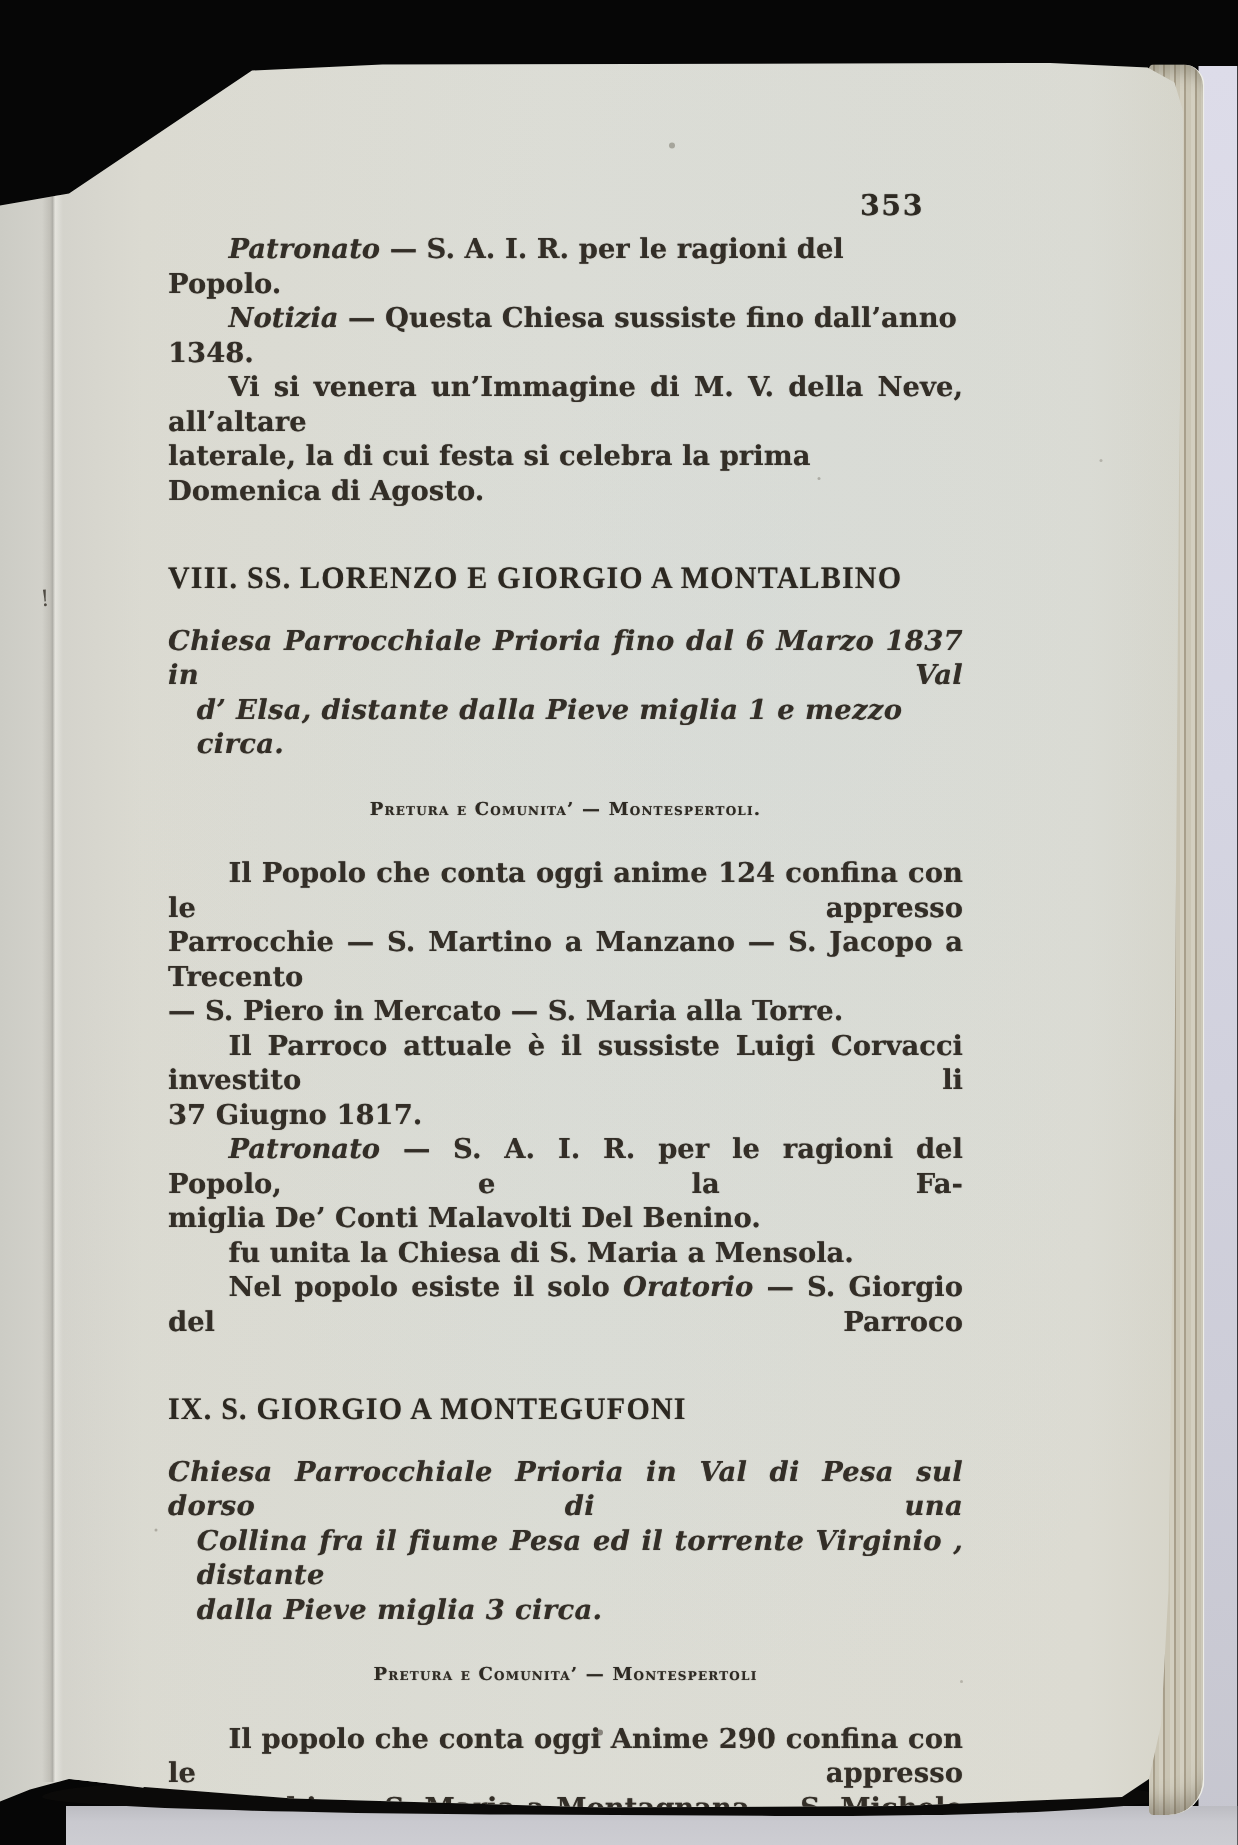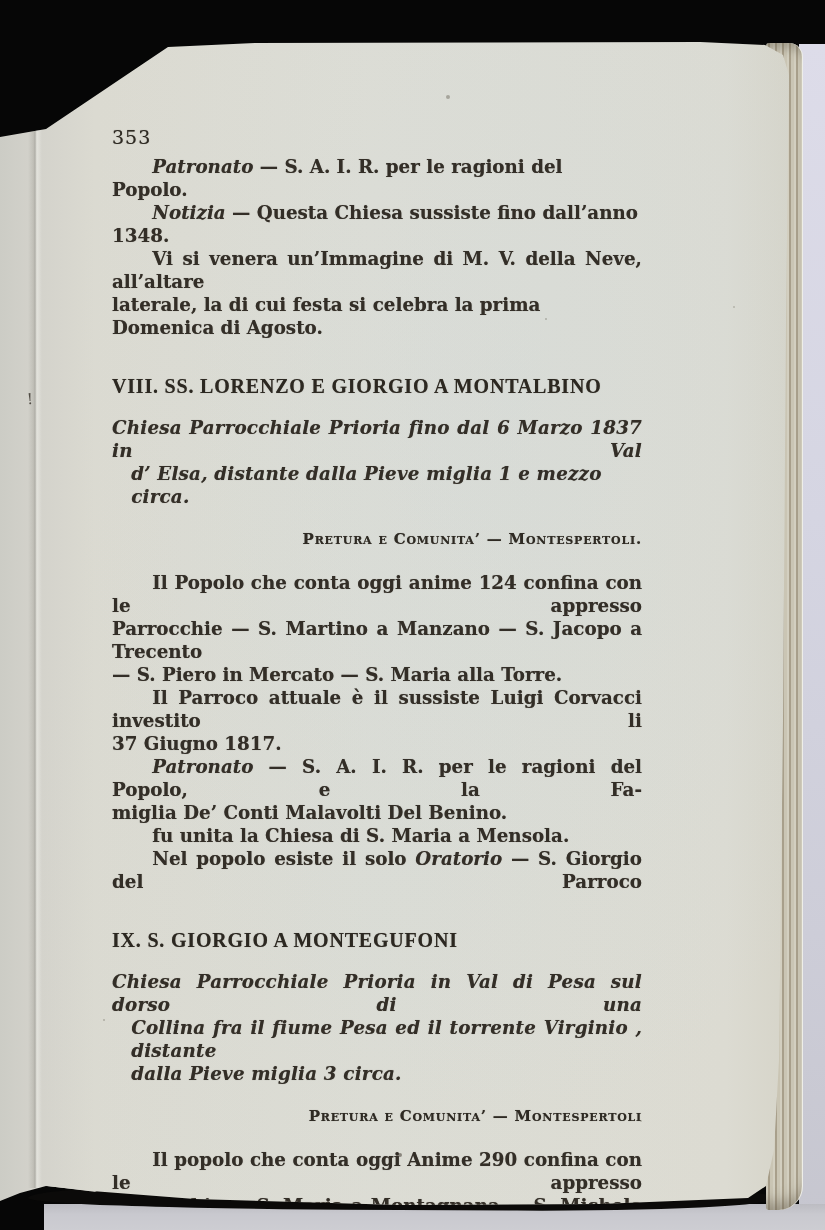--- a/index.html
+++ b/index.html
@@ -76,41 +76,41 @@
   }
 
   
   .col{
     left:112px;top:126px;width:530px;
     color:#332e27;
     font-size:18.3px;line-height:23px;
     text-shadow:0 0 .7px rgba(50,44,36,.55);
   }
   .pagenum{
-    padding-right:26px;font-weight:normal;font-size:19px;
+    text-align:right;padding-right:26px;font-weight:bold;font-size:19px;
     letter-spacing:1px;color:#2e2a23;
   }
   .b{margin:0;font-weight:bold;}
   .pagenum + .b-para{margin-top:6px;}
   .line{text-align:left;}
   .line.just{text-align:justify;text-align-last:justify;}
   .b-para .line:first-child{text-indent:2.2em;}
   .it{font-style:italic;}
   .b-heading{
     margin-top:36px;text-align:left;
     font-family:"Liberation Serif", serif;font-weight:bold;
     font-size:20px;letter-spacing:.8px;color:#2c2821;
     transform:scaleY(1.04);
   }
   .b-subtitle{margin-top:18px;font-style:italic;letter-spacing:.2px;}
   .b-subtitle .line{padding-left:1.05em;}
   .b-subtitle .line:first-child{padding-left:0;}
   .b-smallcaps{
-    margin-top:20px;text-align:right;font-variant:small-caps;
-    font-weight:bold;font-size:15px;letter-spacing:.8px;color:#2e2a23;
+    margin-top:20px;text-align:center;font-variant:small-caps;
+    font-weight:bold;font-size:12px;letter-spacing:.8px;color:#2e2a23;
   }
   .b-smallcaps + .b-para{margin-top:20px;}
 </style>
 </head>
 <body>
 
 <div class="abs bg-right"></div>
 <div class="abs bg-bottom"></div>
 <div class="abs page-shadow"></div>
 <div class="abs edge-highlight"></div>

